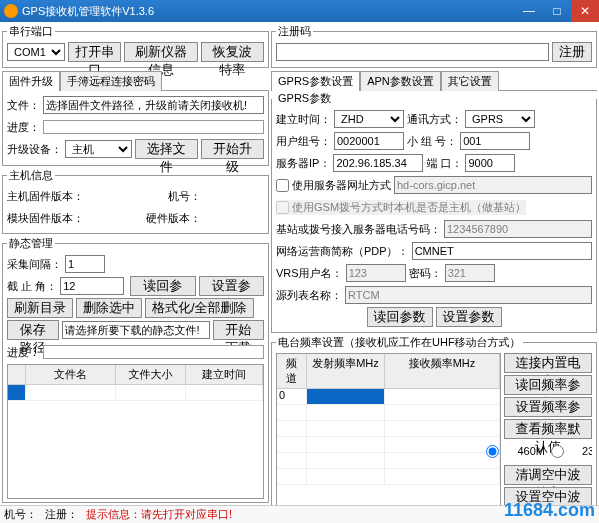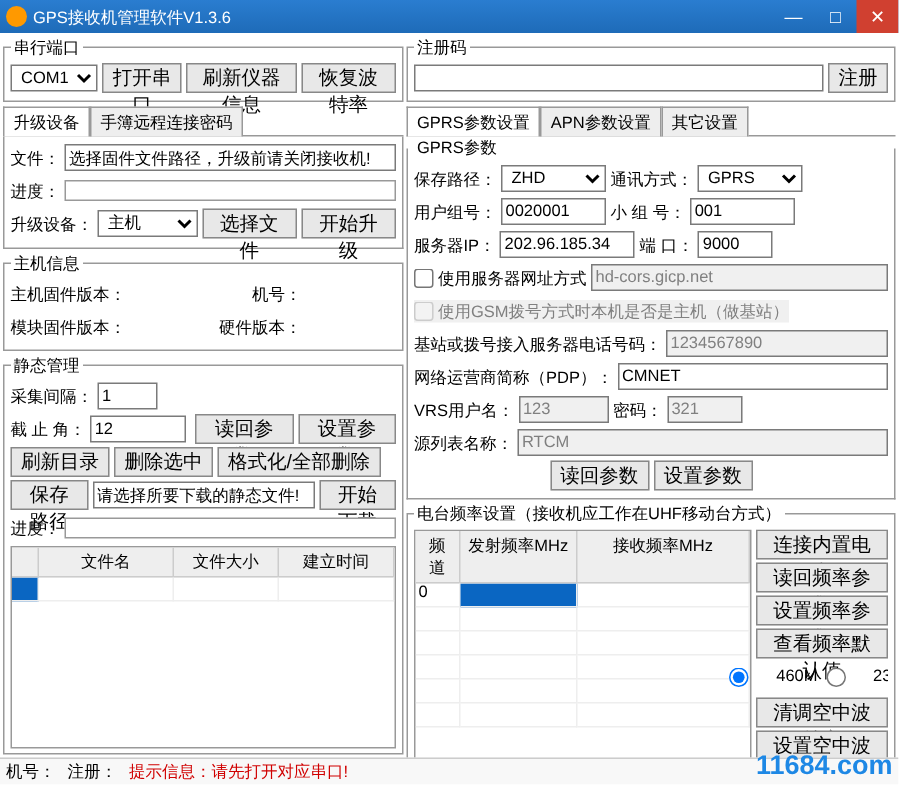--- a/index.html
+++ b/index.html
@@ -59,21 +59,21 @@
       <div class="row">
         <select style="width:60px"><option>COM1</option></select>
         <button>打开串口</button>
         <button>刷新仪器信息</button>
         <button>恢复波特率</button>
       </div>
     </fieldset>
 
     <div>
       <div class="tabs">
-        <div class="tab active">升级设备</div>
+        <div class="tab active">固件升级</div>
         <div class="tab">手簿远程连接密码</div>
       </div>
       <div style="border:1px solid #999;border-top:none;padding:4px">
         <div class="row">
           <span class="lbl">文件：</span>
           <input type="text" style="flex: 1 1 0%;" value="选择固件文件路径，升级前请关闭接收机!">
         </div>
         <div class="row">
           <span class="lbl">进度：</span>
           <div class="progress"></div>
@@ -160,21 +160,21 @@
 
     <div>
       <div class="tabs">
         <div class="tab active">GPRS参数设置</div>
         <div class="tab">APN参数设置</div>
         <div class="tab">其它设置</div>
       </div>
       <fieldset style="border-top:none">
         <legend>GPRS参数</legend>
         <div class="row">
-          <span class="lbl">保存路径：</span>
+          <span class="lbl">建立时间：</span>
           <select style="width:70px"><option>ZHD</option></select>
           <span class="lbl">通讯方式：</span>
           <select style="width:70px"><option>GPRS</option></select>
         </div>
         <div class="row">
           <span class="lbl">用户组号：</span>
           <input type="text" style="width: 70px;" value="0020001">
           <span class="lbl">小 组 号：</span>
           <input type="text" style="width: 70px;" value="001">
         </div>

